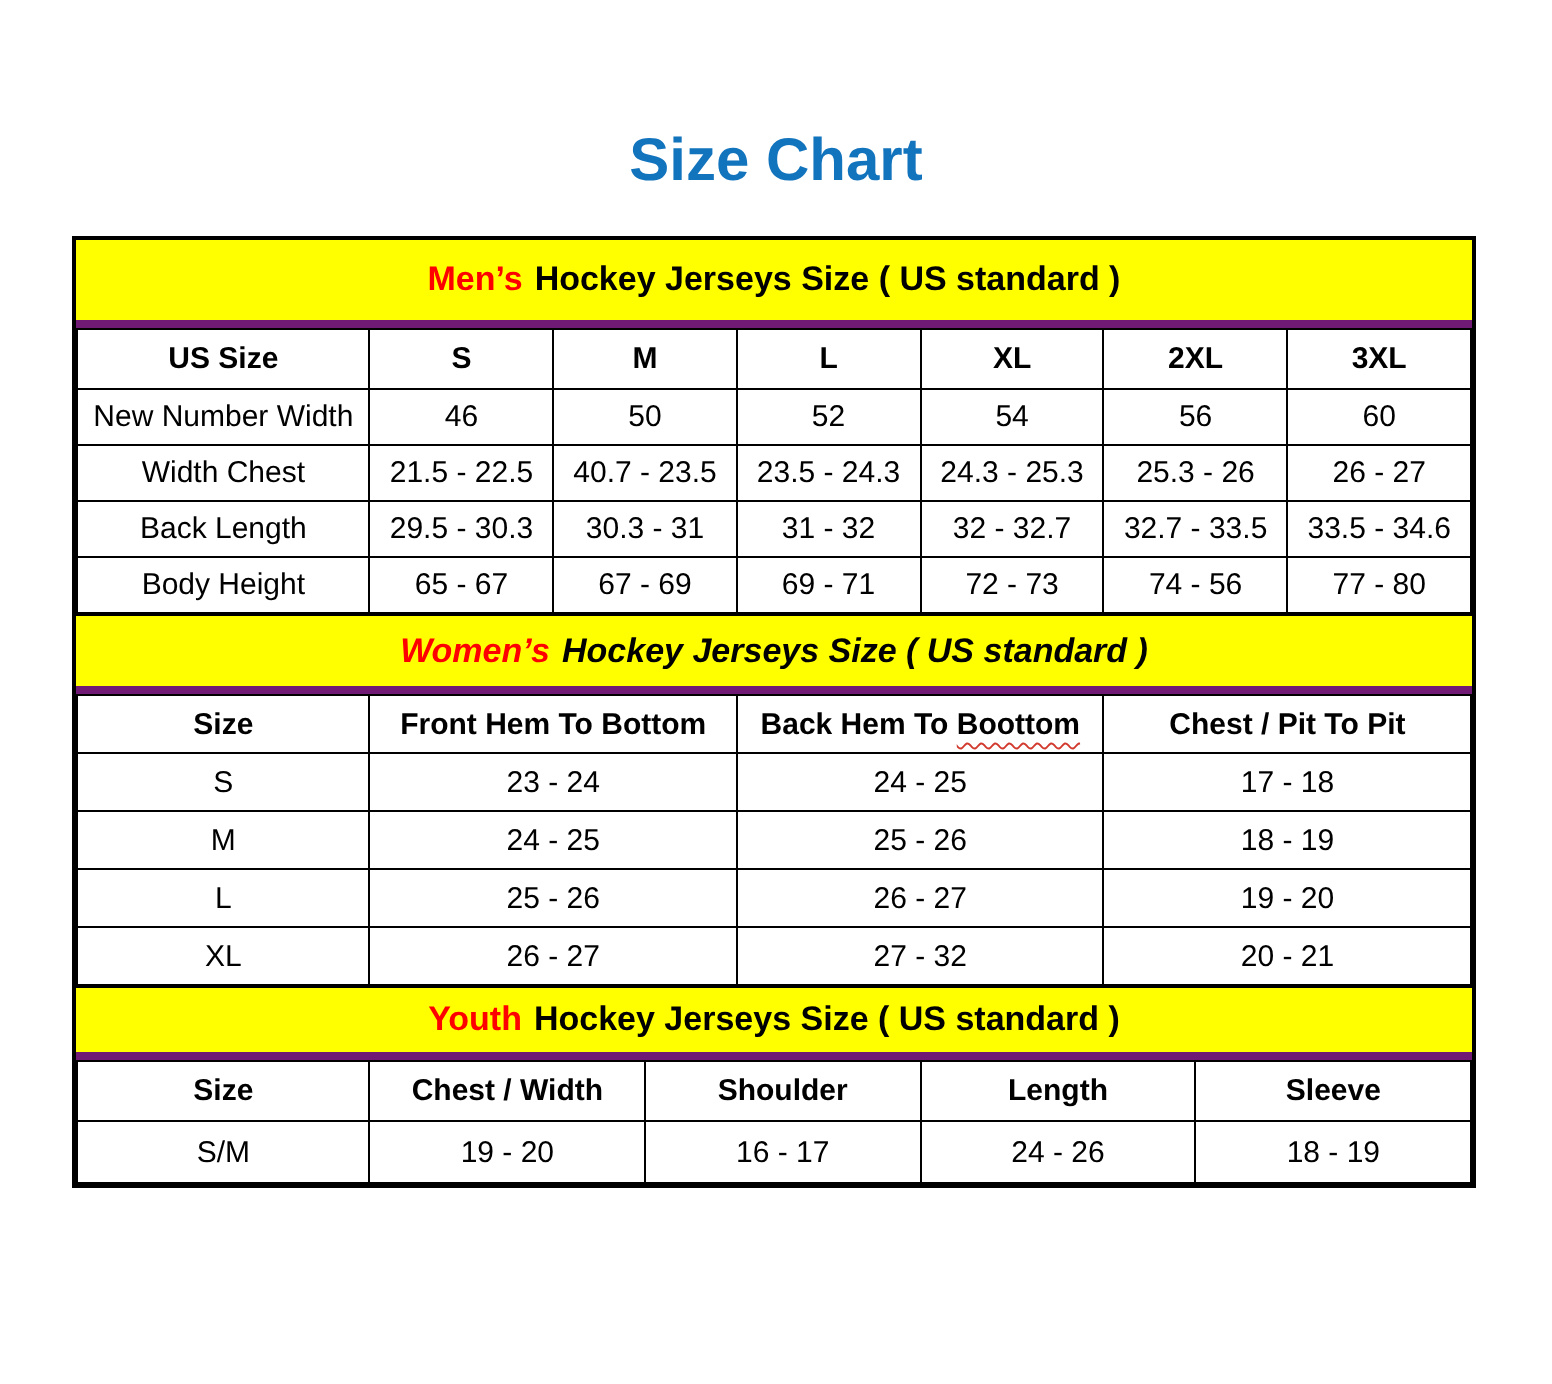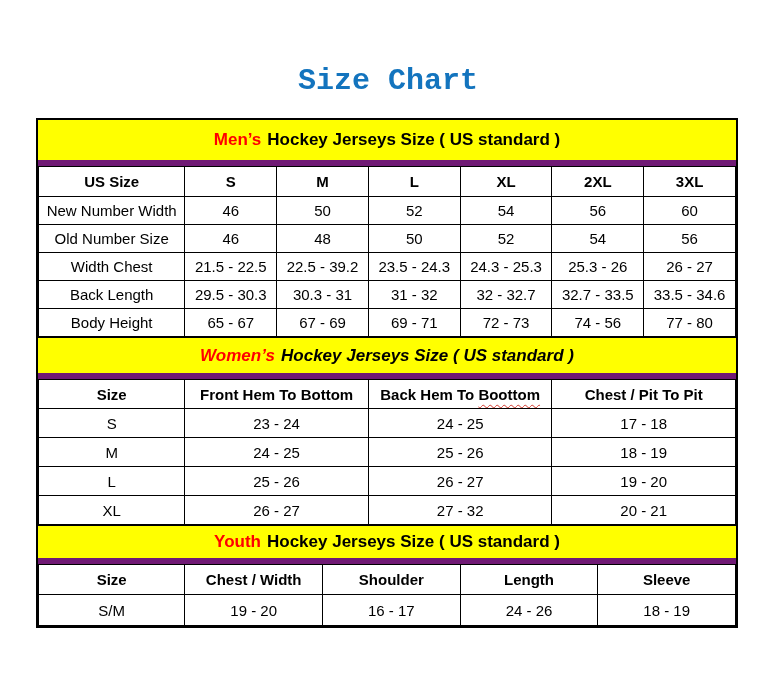--- a/index.html
+++ b/index.html
@@ -19,37 +19,36 @@
   .title {
     position: absolute;
     top: 64px;
     left: 0;
     width: 776px;
     text-align: center;
     font-size: 30px;
     font-weight: bold;
     color: var(--title_blue, #1374BE);
     letter-spacing: 0px;
-    font-family: Liberation Mono, monospace;
   }
   .chart {
     position: absolute;
     left: 36px;
     top: 118px;
     width: 698px;
     border: 2px solid var(--border_black, #000);
     background: #fff;
   }
   .band {
     display: flex;
     align-items: center;
     justify-content: center;
     background: var(--band_yellow, #FFFF00);
     border-top: 1px solid #000;
-    border-bottom: 6px solid #701a75;
+    border-bottom: 4px solid #701a75;
     font-weight: bold;
     font-size: 17px;
     color: #000;
   }
   .band.first { border-top: none; }
   .band .hl {
     color: var(--accent_red, #FF0000);
     margin-right: 6px;
   }
   .band-men   { height: 40px; }
@@ -115,32 +114,23 @@
       <tr>
         <td>New Number Width</td>
         <td>46</td>
         <td>50</td>
         <td>52</td>
         <td>54</td>
         <td>56</td>
         <td>60</td>
       </tr>
       <tr>
-        <td>Old Number Size</td>
-        <td>46</td>
-        <td>48</td>
-        <td>50</td>
-        <td>52</td>
-        <td>54</td>
-        <td>56</td>
-      </tr>
-      <tr>
         <td>Width Chest</td>
         <td>21.5 - 22.5</td>
-        <td>22.5 - 39.2</td>
+        <td>40.7 - 23.5</td>
         <td>23.5 - 24.3</td>
         <td>24.3 - 25.3</td>
         <td>25.3 - 26</td>
         <td>26 - 27</td>
       </tr>
       <tr>
         <td>Back Length</td>
         <td>29.5 - 30.3</td>
         <td>30.3 - 31</td>
         <td>31 - 32</td>

